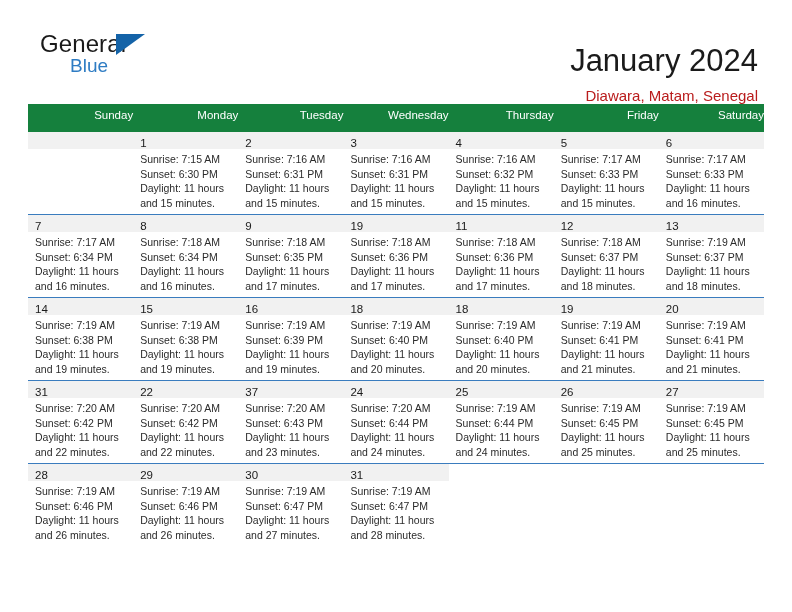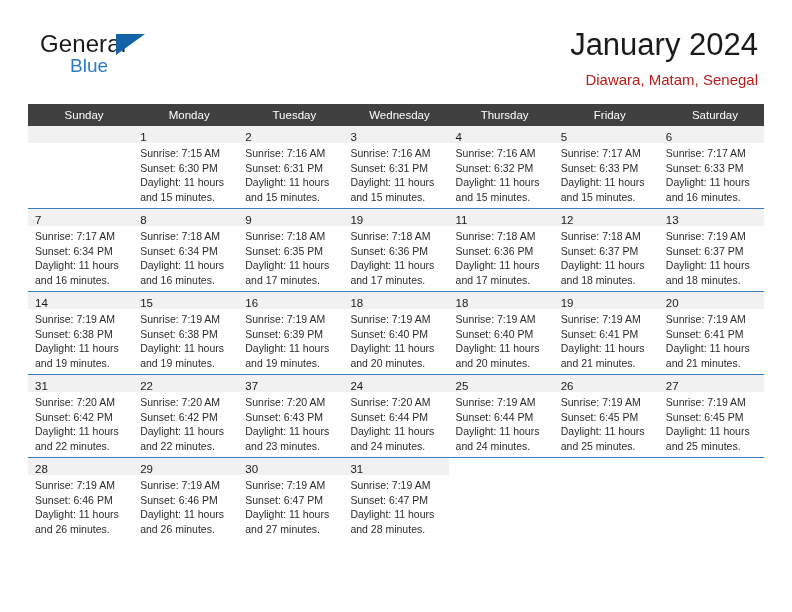--- a/index.html
+++ b/index.html
@@ -59,21 +59,21 @@
     top: 4px;
     width: 0;
     height: 0;
     border-left: 29px solid #1463a8;
     border-bottom: 21px solid transparent;
   }
 
   .title-block {
     position: absolute;
     right: 6px;
-    top: 0;
+    top: 16px;
     text-align: right;
   }
   .cal-title {
     font-size: 31px;
     font-weight: normal;
     color: #1a1a1a;
     line-height: 38px;
     white-space: nowrap;
   }
   .cal-location {
@@ -87,26 +87,26 @@
   
   .calendar {
     position: absolute;
     left: 28px;
     top: 104px;
     width: 736px;
     border-collapse: collapse;
     table-layout: fixed;
   }
   .calendar th {
-    background: #404040;
+    background: #15803d;
     color: #ffffff;
     font-size: 11.5px;
     font-weight: normal;
-    text-align: center;
-    padding: 5px 0 5px 7px;
+    text-align: right;
+    padding: 5px 0 11px 7px;
     height: 12px;
     border: none;
   }
   .calendar td {
     width: 105.14px;
     height: 82px;
     vertical-align: top;
     padding: 0;
     border: none;
     border-top: 1px solid #3a7cbe;

